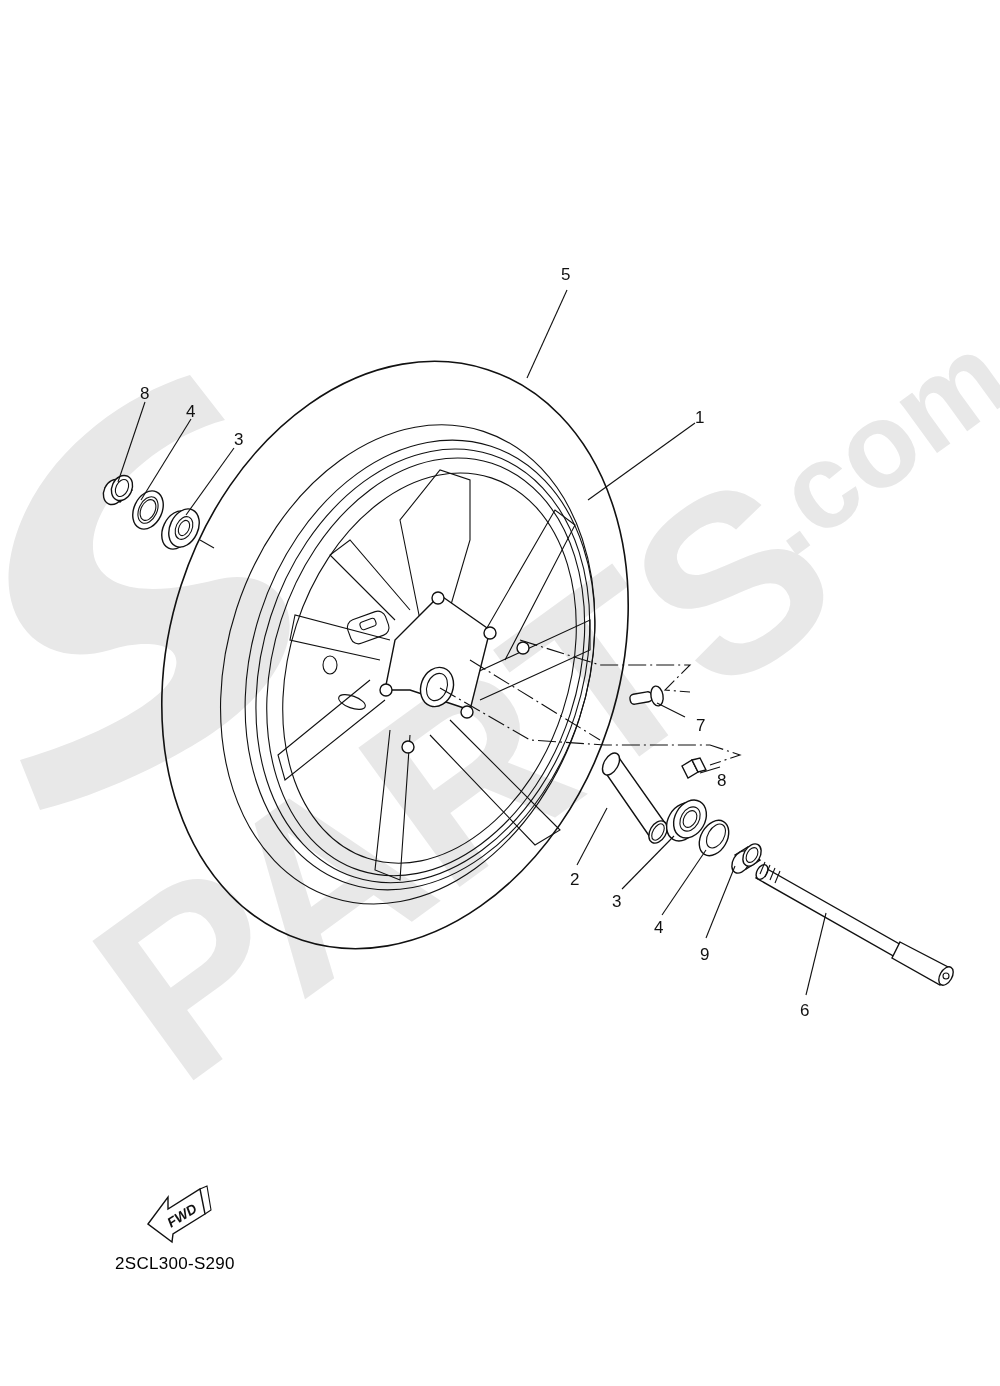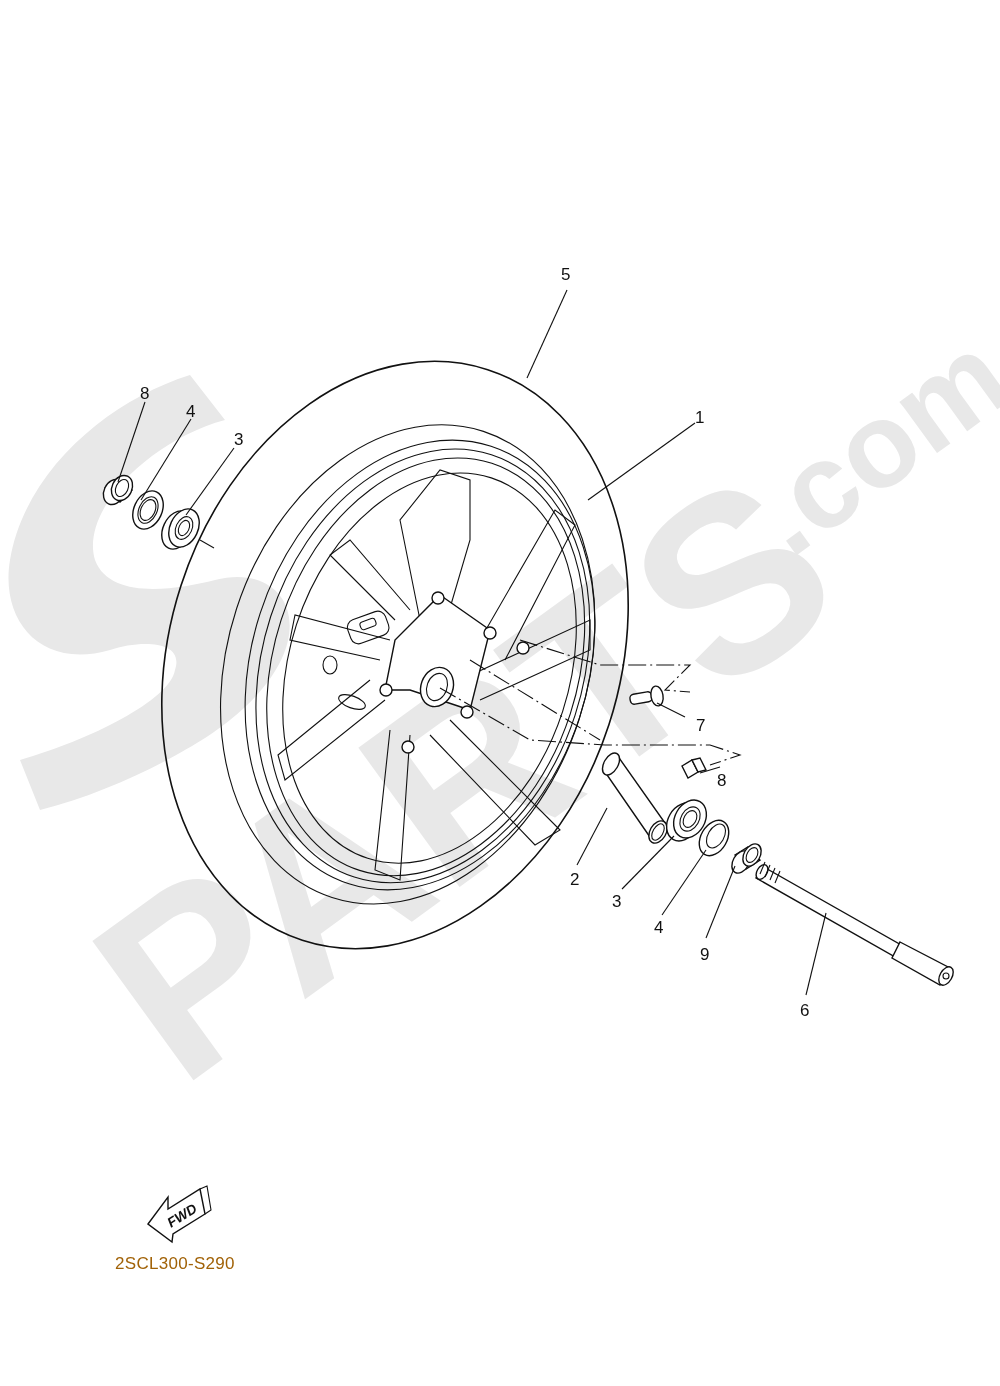--- a/index.html
+++ b/index.html
@@ -4,21 +4,21 @@
 <style>
   html, body { margin: 0; padding: 0; background: #ffffff; }
   body { width: 1000px; height: 1386px; position: relative; overflow: hidden; }
   .canvas { position: absolute; left: 0; top: 0; width: 1000px; height: 1386px; }
   svg { position: absolute; left: 0; top: 0; }
   .wm { fill: #e8e8e8; font-family: "Liberation Sans", sans-serif; font-weight: bold; }
   .ln { fill: none; stroke: #111; stroke-width: 1.6; }
   .thin { fill: none; stroke: #111; stroke-width: 1.1; }
   .fillw { fill: #fff; stroke: #111; stroke-width: 1.4; }
   .lbl { font-family: "Liberation Sans", sans-serif; font-size: 17px; fill: #111; }
-  .code { position: absolute; left: 115px; top: 1254px; font-family: "Liberation Sans", sans-serif; font-size: 17px; color: #a16207; letter-spacing: 0.3px; }
+  .code { position: absolute; left: 115px; top: 1254px; font-family: "Liberation Sans", sans-serif; font-size: 17px; color: #000000; letter-spacing: 0.3px; }
   .fwd-txt { font-family: "Liberation Sans", sans-serif; font-size: 14px; font-weight: bold; font-style: italic; fill: #111; }
 </style>
 </head>
 <body>
 
 <div class="canvas">
 <svg width="1000" height="1386" viewBox="0 0 1000 1386">
 
   <g>
 

